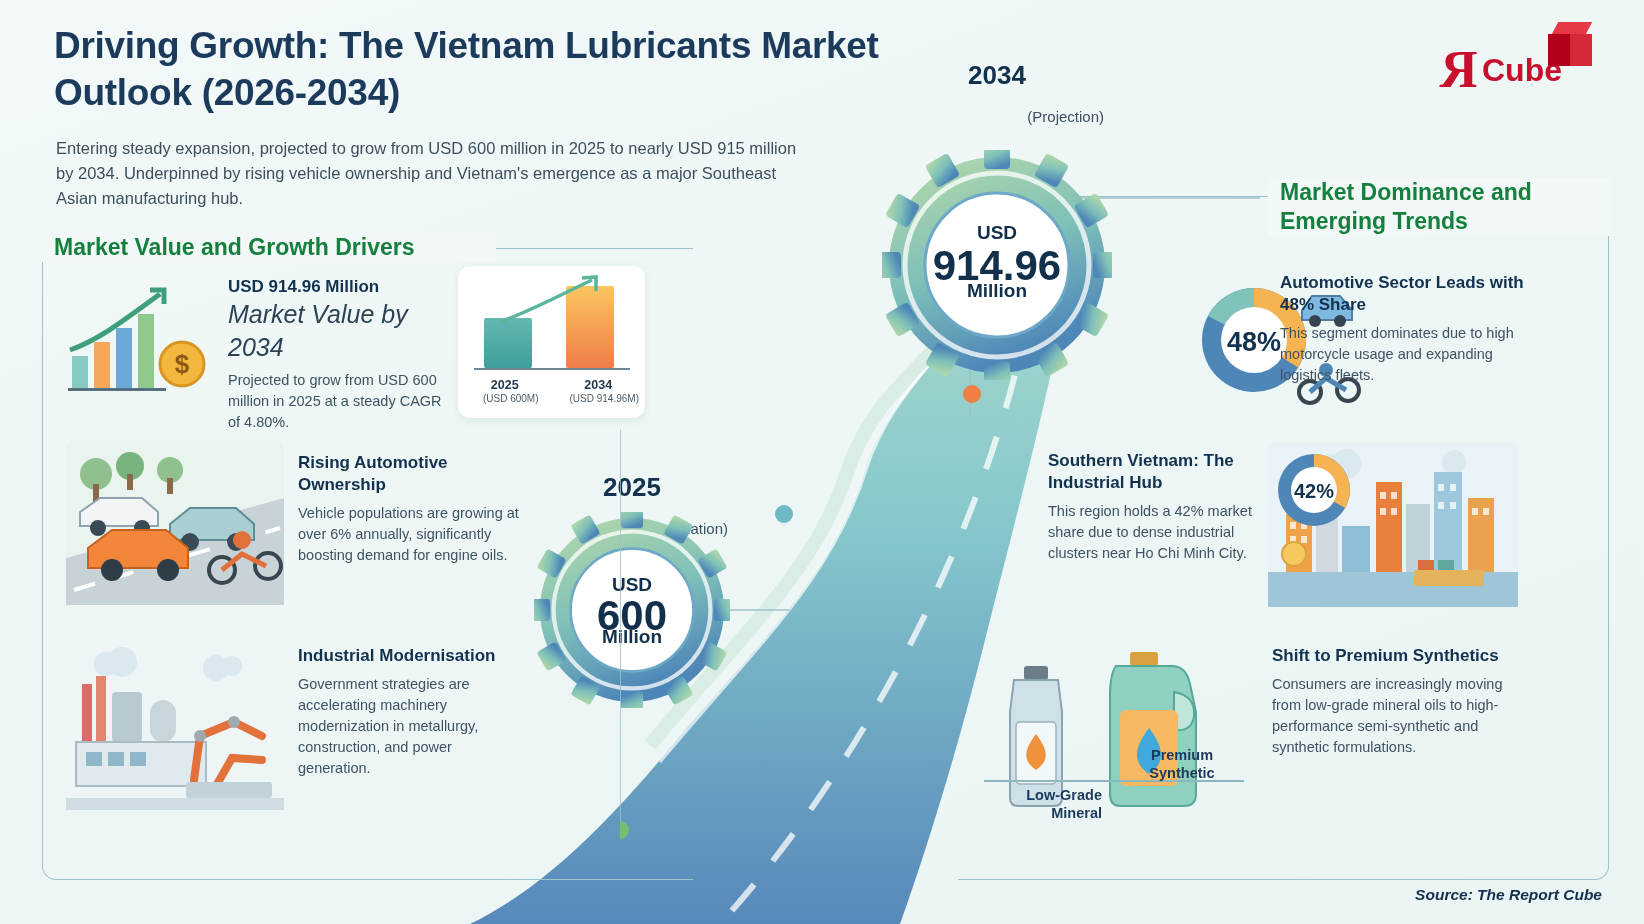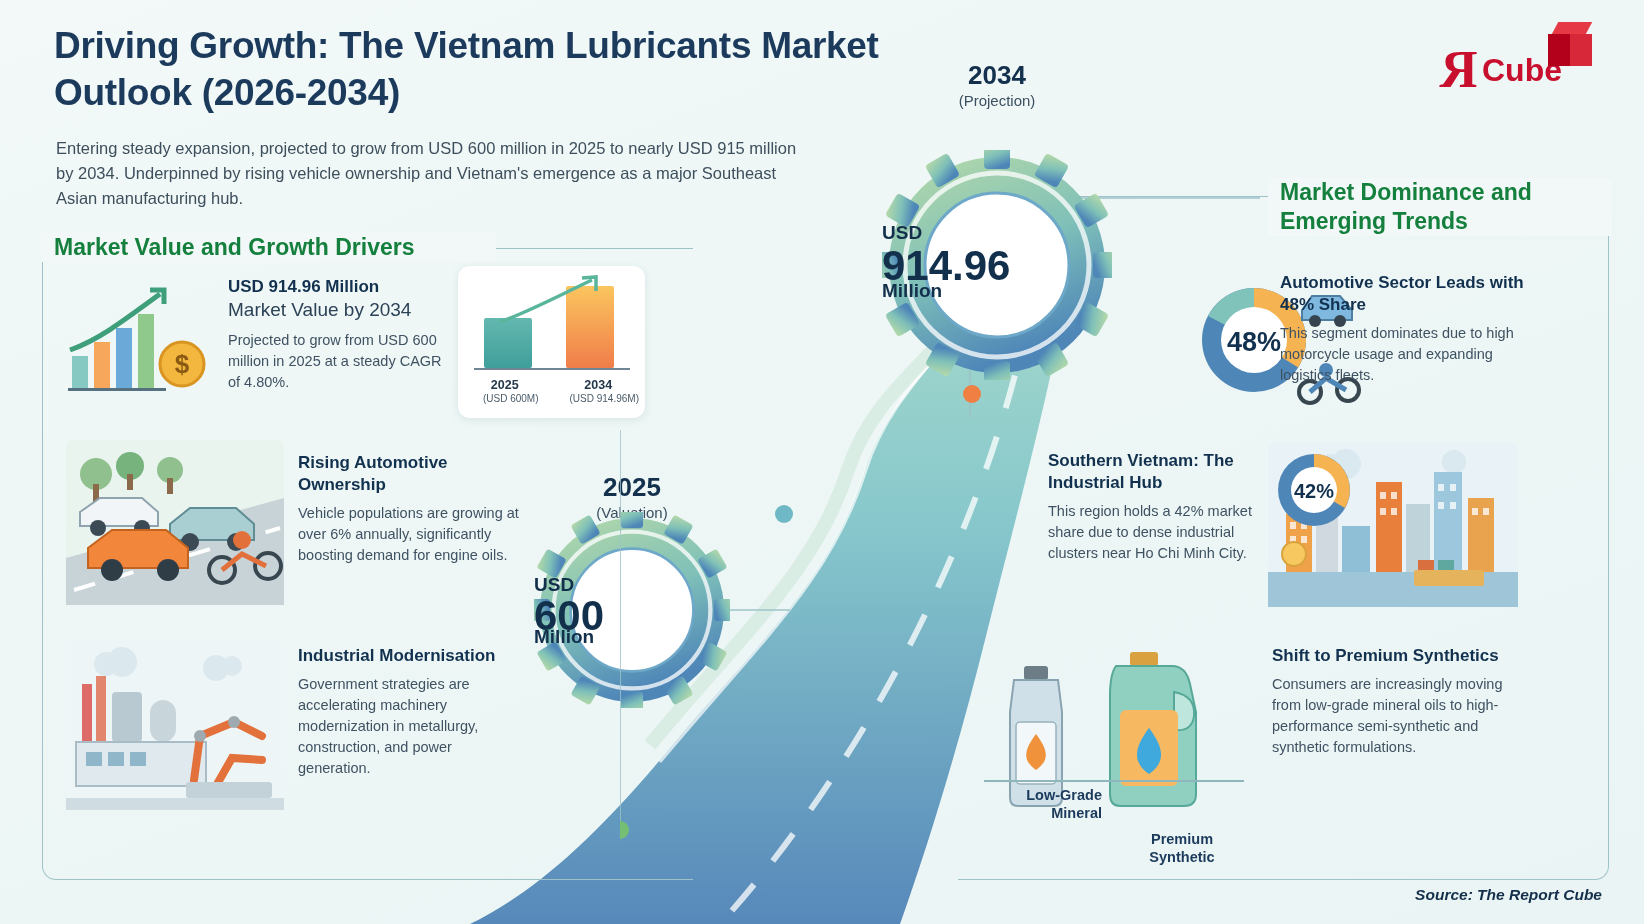--- a/index.html
+++ b/index.html
@@ -147,23 +147,24 @@
   }
 
   
   .item-head {
     font-size: 17px;
     font-weight: bold;
     color: #12314f;
     line-height: 1.3;
   }
   .item-sub {
-    font-size: 19px;
+    font-size: 25px;
     color: #2c4257;
     line-height: 1.3;
+    font-style: italic;
   }
   .item-body {
     font-size: 14.5px;
     color: #3f5262;
     line-height: 1.45;
     margin-top: 7px;
   }
 
   .block { position: absolute; }
 
@@ -214,21 +215,21 @@
 
   .bottle-label {
     position: absolute;
     font-size: 14.5px;
     font-weight: bold;
     color: #1b3a5c;
     line-height: 1.25;
     text-align: center;
   }
   .bl-1 { left: 984px; top: 786px; width: 118px; text-align: right; }
-  .bl-2 { left: 1122px; top: 830px; width: 120px; }
+  .bl-2 { left: 1122px; top: 746px; width: 120px; }
   .bottle-rule {
     position: absolute;
     left: 984px; top: 780px;
     width: 260px; height: 2px;
     background: #8fb6bd;
   }
 
   
   .gear-badge { position: absolute; }
   .badge-2034 { left: 882px; top: 150px; width: 230px; height: 230px; }
@@ -236,26 +237,26 @@
 
   .cap-2034 {
     position: absolute; left: 890px; top: 60px; width: 214px;
     text-align: center;
   }
   .cap-2025 {
     position: absolute; left: 536px; top: 472px; width: 192px;
     text-align: center;
   }
   .cap-year { font-size: 26px; font-weight: bold; color: #13314d; }
-  .cap-note { font-size: 15px; color: #3b4f60; margin-top: 1px; }
+  .cap-note { font-size: 15px; color: #3b4f60; margin-top: 17px; text-align: right; }
 
   .gear-text {
     position: absolute;
     left: 0; width: 100%;
-    text-align: left;
+    text-align: center;
     color: #12304c;
     line-height: 1.12;
   }
   .gt-small { font-size: 19px; font-weight: bold; }
   .gt-big { font-size: 42px; font-weight: bold; }
 
   
   .source {
     position: absolute;
     right: 42px;

